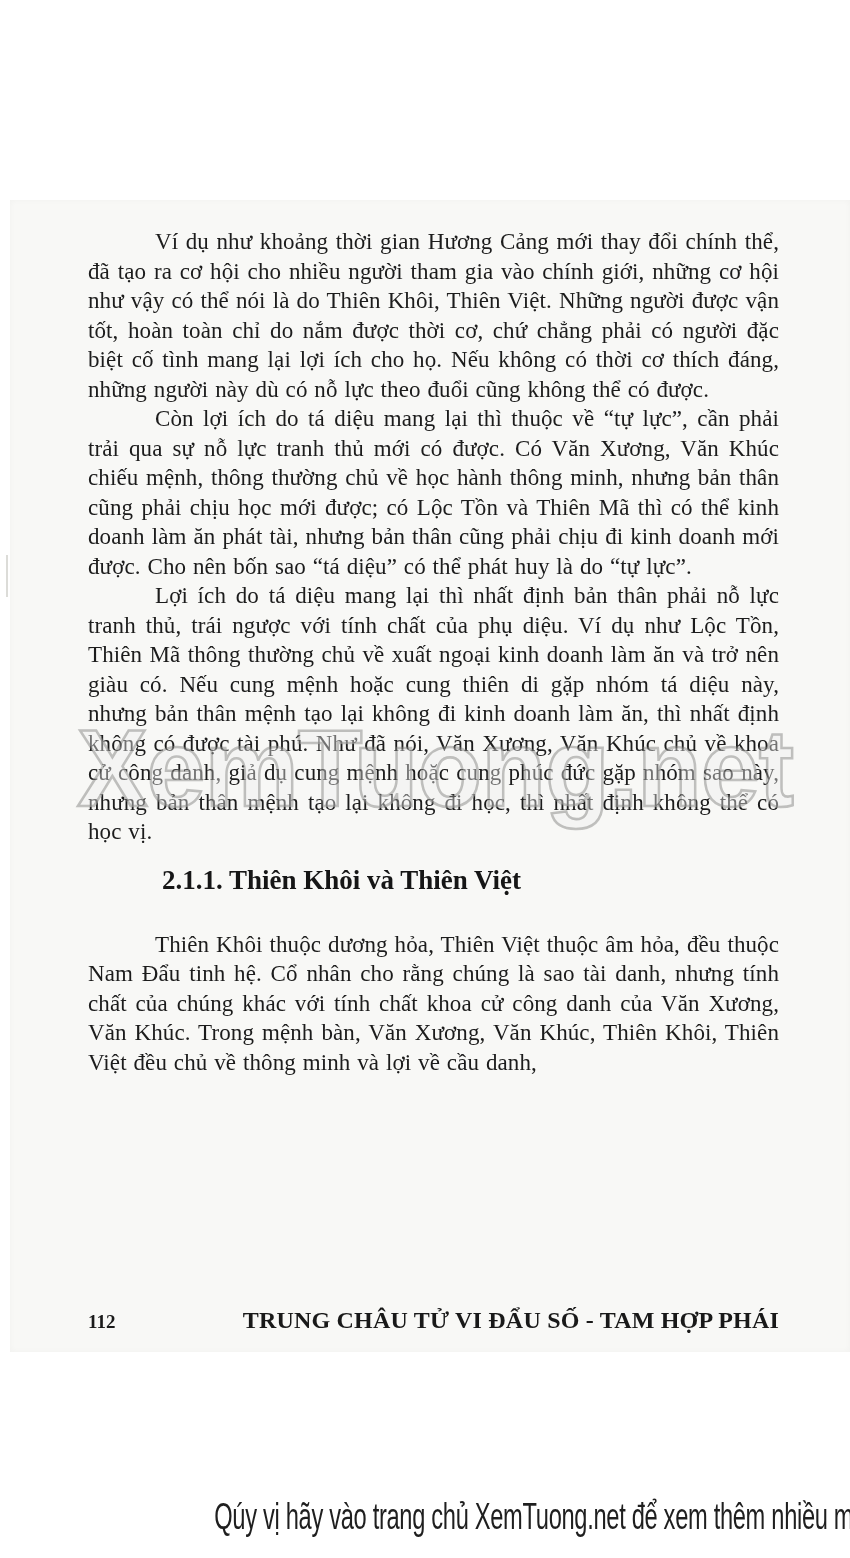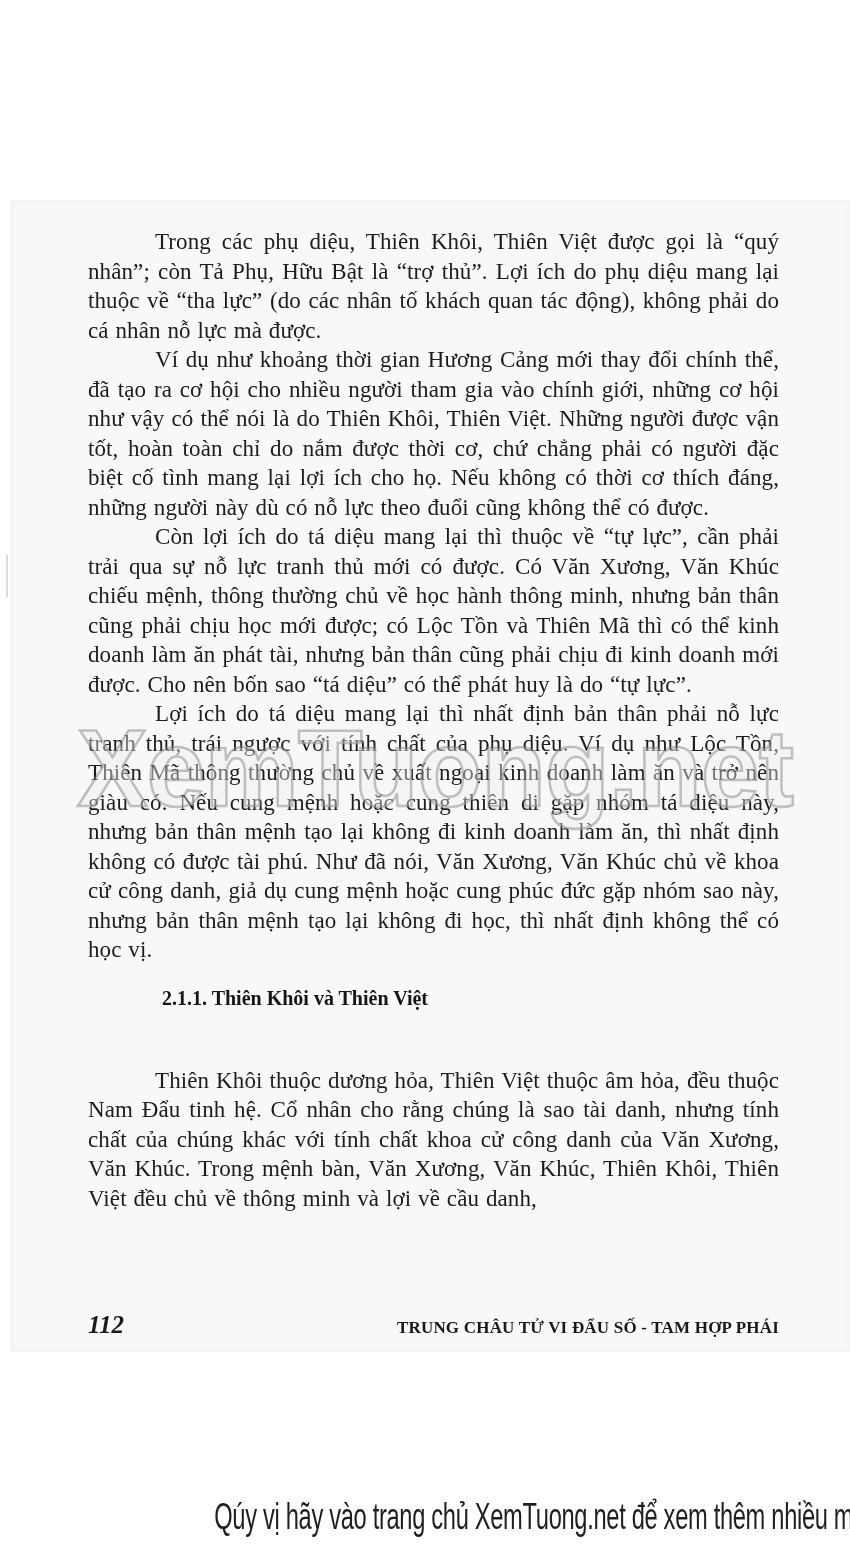--- a/index.html
+++ b/index.html
@@ -31,26 +31,26 @@
   }
   .body-text p {
     font-size: 23px;
     line-height: 29.5px;
     text-align: justify;
     text-indent: 67px;
     letter-spacing: 0.1px;
     word-spacing: 1px;
   }
   .body-text h3 {
-    font-size: 20px;
+    font-size: 27px;
     line-height: 30px;
     font-weight: bold;
     text-indent: 74px;
     margin-top: 18px;
-    margin-bottom: 53px;
+    margin-bottom: 35px;
     color: #161616;
   }
   
   .watermark {
     position: absolute;
     left: 50px;
     top: 508px;            
     width: 750px;
     text-align: center;
     font-family: "Liberation Sans", sans-serif;
@@ -69,28 +69,27 @@
     position: absolute;
     left: 78px;
     right: 71px;
     top: 1105px;           
     display: flex;
     justify-content: space-between;
     align-items: baseline;
     color: #1a1a1a;
   }
   .page-number {
-    font-style: italic;
     font-weight: bold;
-    font-size: 25px;
+    font-size: 19px;
     padding-top: 6px;
   }
   .running-title {
     font-weight: bold;
-    font-size: 17px;
+    font-size: 24px;
     letter-spacing: 0.2px;
     color: #191919;
   }
   
   .scan-artifact {
     position: absolute;
     left: 6px;
     top: 555px;
     width: 2px;
     height: 42px;
@@ -117,21 +116,20 @@
   }
 </style>
 </head>
 <body>
 
 <div class="canvas">
 
   <div class="scan-page">
 
     <div class="body-text">
-      <p>Trong các phụ diệu, Thiên Khôi, Thiên Việt được gọi là “quý nhân”; còn Tả Phụ, Hữu Bật là “trợ thủ”. Lợi ích do phụ diệu mang lại thuộc về “tha lực” (do các nhân tố khách quan tác động), không phải do cá nhân nỗ lực mà được.</p>
       <p>Ví dụ như khoảng thời gian Hương Cảng mới thay đổi chính thể, đã tạo ra cơ hội cho nhiều người tham gia vào chính giới, những cơ hội như vậy có thể nói là do Thiên Khôi, Thiên Việt. Những người được vận tốt, hoàn toàn chỉ do nắm được thời cơ, chứ chẳng phải có người đặc biệt cố tình mang lại lợi ích cho họ. Nếu không có thời cơ thích đáng, những người này dù có nỗ lực theo đuổi cũng không thể có được.</p>
       <p>Còn lợi ích do tá diệu mang lại thì thuộc về “tự lực”, cần phải trải qua sự nỗ lực tranh thủ mới có được. Có Văn Xương, Văn Khúc chiếu mệnh, thông thường chủ về học hành thông minh, nhưng bản thân cũng phải chịu học mới được; có Lộc Tồn và Thiên Mã thì có thể kinh doanh làm ăn phát tài, nhưng bản thân cũng phải chịu đi kinh doanh mới được. Cho nên bốn sao “tá diệu” có thể phát huy là do “tự lực”.</p>
       <p>Lợi ích do tá diệu mang lại thì nhất định bản thân phải nỗ lực tranh thủ, trái ngược với tính chất của phụ diệu. Ví dụ như Lộc Tồn, Thiên Mã thông thường chủ về xuất ngoại kinh doanh làm ăn và trở nên giàu có. Nếu cung mệnh hoặc cung thiên di gặp nhóm tá diệu này, nhưng bản thân mệnh tạo lại không đi kinh doanh làm ăn, thì nhất định không có được tài phú. Như đã nói, Văn Xương, Văn Khúc chủ về khoa cử công danh, giả dụ cung mệnh hoặc cung phúc đức gặp nhóm sao này, nhưng bản thân mệnh tạo lại không đi học, thì nhất định không thể có học vị.</p>
       <h3>2.1.1. Thiên Khôi và Thiên Việt</h3>
       <p>Thiên Khôi thuộc dương hỏa, Thiên Việt thuộc âm hỏa, đều thuộc Nam Đẩu tinh hệ. Cổ nhân cho rằng chúng là sao tài danh, nhưng tính chất của chúng khác với tính chất khoa cử công danh của Văn Xương, Văn Khúc. Trong mệnh bàn, Văn Xương, Văn Khúc, Thiên Khôi, Thiên Việt đều chủ về thông minh và lợi về cầu danh,</p>
     </div>
 
     <div class="watermark">XemTuong.net</div>
 
     <div class="page-footer">

